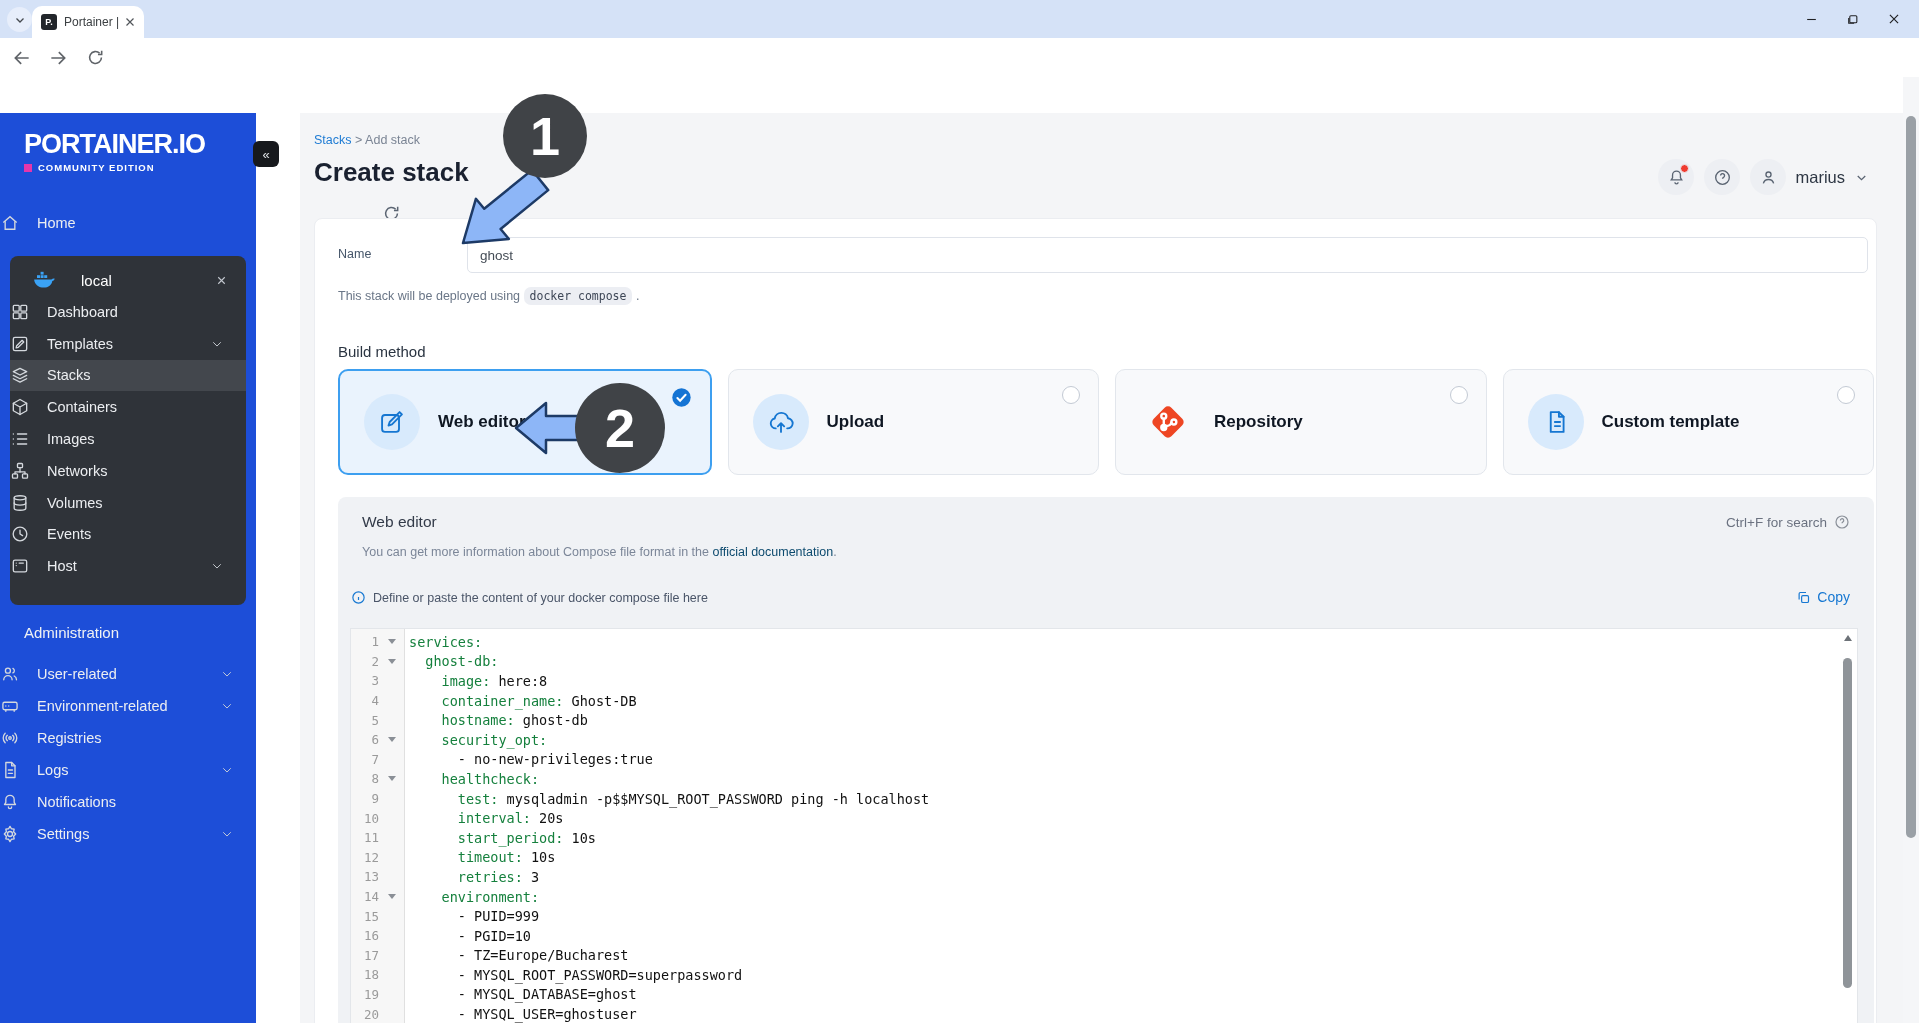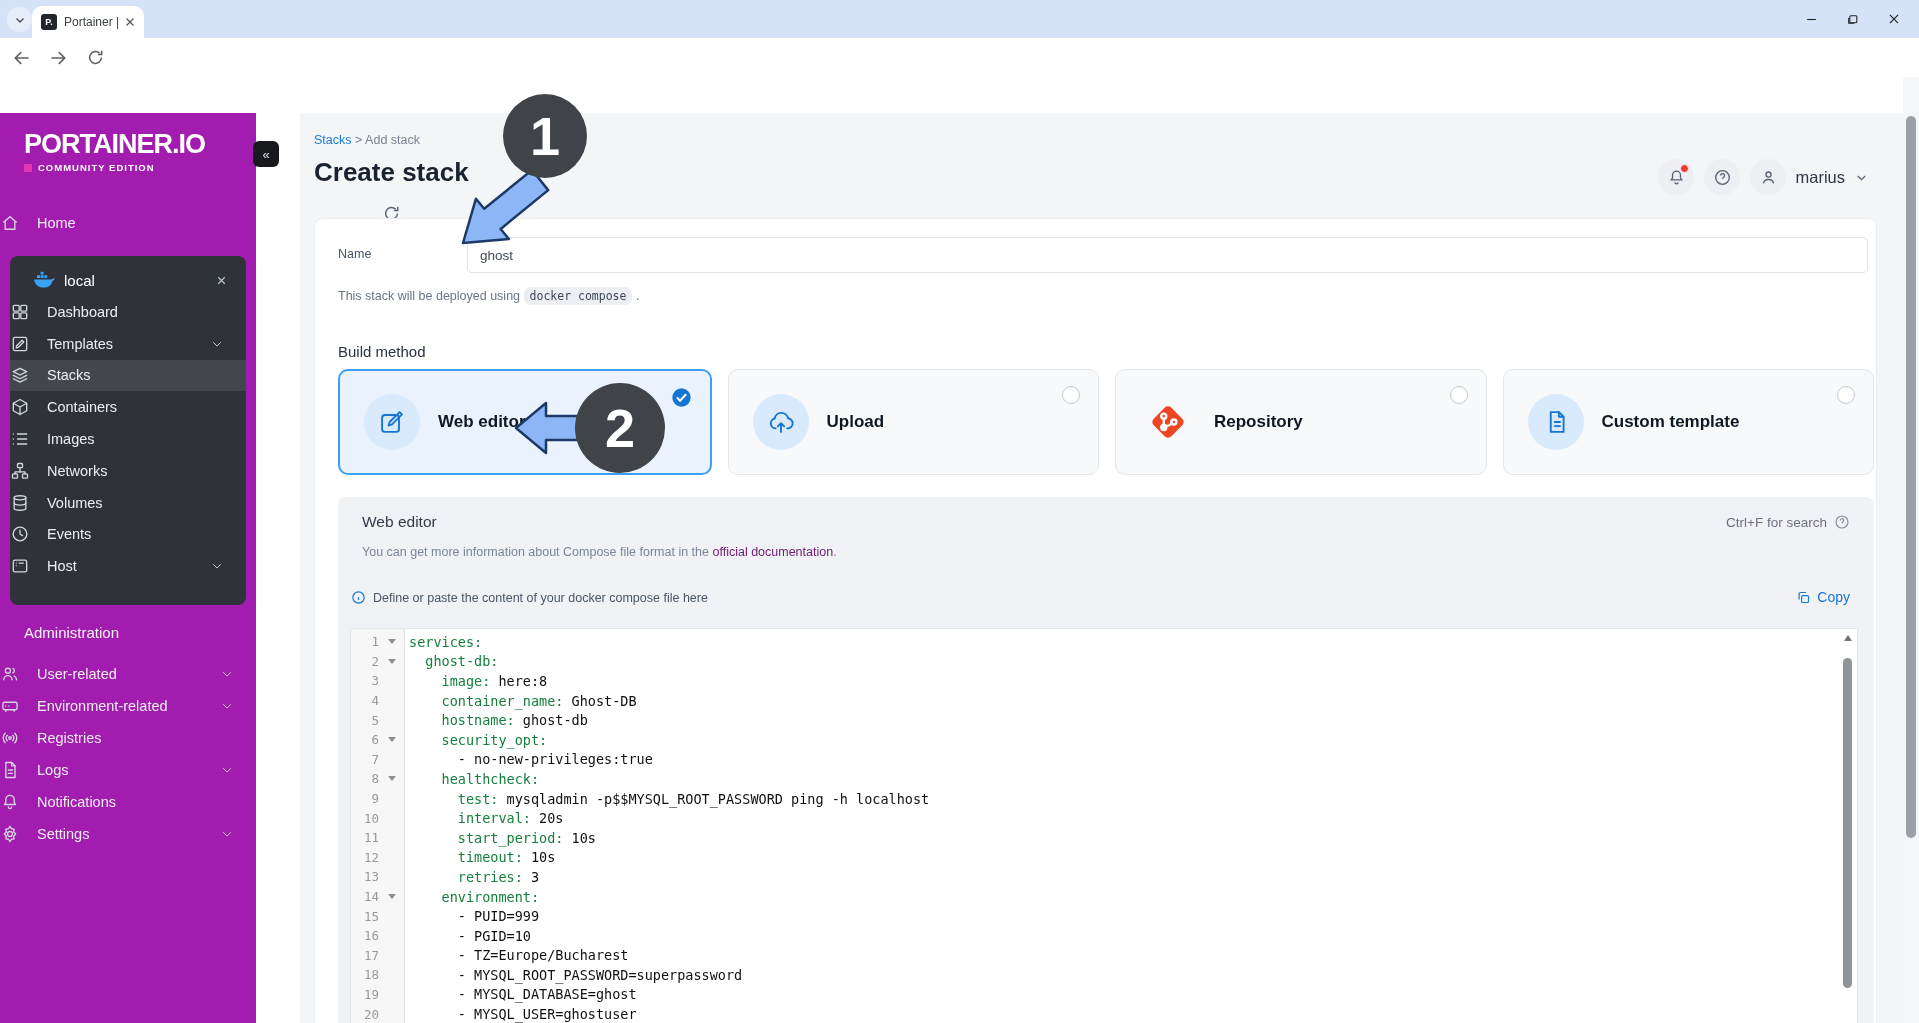--- a/index.html
+++ b/index.html
@@ -36,35 +36,35 @@
   .dots3 { position:absolute; right:14px; top:44px; width:18px; height:26px; color:#5f6368;
     display:flex; flex-direction:column; align-items:center; justify-content:center; gap:3px; }
   .dots3 i { width:3.5px; height:3.5px; border-radius:50%; background:#5f6368; }
   .bookbar { position:absolute; left:0; top:77px; width:1919px; height:36px; background:#fff; }
 
   
   .pg-scroll { position:absolute; right:0; top:77px; width:16px; height:946px; background:#f5f6f8; }
   .pg-thumb { position:absolute; left:3px; top:39px; width:10px; height:722px; border-radius:5px; background:#9aa0a6; }
 
   
-  .sidebar { position:absolute; left:0; top:113px; width:256px; height:910px; background:#a21caf; color:#e9ebee; }
+  .sidebar { position:absolute; left:0; top:113px; width:256px; height:910px; background:#1d4ed8; color:#e9ebee; }
   .logo-wrap { position:absolute; left:24px; top:16px; }
   .logo { font-size:27px; font-weight:bold; letter-spacing:-1px; color:#fff; line-height:30px; }
   .edition { display:flex; align-items:center; gap:6px; margin-top:3px; }
   .edition .sq { width:8px; height:8px; background:#e536ab; }
   .edition span { font-size:9.5px; font-weight:bold; letter-spacing:1px; color:#fff; }
   .collapse-btn { position:absolute; left:253px; top:28px; width:26px; height:26px; border-radius:6px;
     background:#17191d; color:#dfe2e6; font-size:13px; display:flex; align-items:center; justify-content:center; }
   .side-item { display:flex; align-items:center; height:31.8px; gap:17px;
     font-size:14.5px; font-weight:500; color:#eceef1; }
   .side-ico { width:20px; height:20px; color:#d4d8dd; flex:0 0 20px; }
   .side-chev { margin-left:auto; margin-right:22px; color:#cfd3d8; }
   .home-row { position:absolute; left:0; right:0; top:93px; height:34px; }
   .env-group { position:absolute; left:10px; right:10px; top:143px; height:349px; background:#2f3339; border-radius:8px; }
-  .env-head { display:flex; align-items:center; height:44px; padding:4px 0 0 22px; gap:8px; font-size:15px; color:#fff; }
+  .env-head { display:flex; align-items:center; height:44px; padding:4px 0 0 22px; gap:25px; font-size:15px; color:#fff; }
   .env-head .side-ico { width:24px; height:24px; flex:0 0 24px; }
   .env-close { margin-left:auto; margin-right:18px; color:#c3c8cf; }
   #env-items { position:absolute; left:0; right:0; top:40px; }
   #env-items .side-item.sel { background:#43474d; }
   .admin-label { position:absolute; left:24px; top:511px; font-size:15px; color:#f0f2f4; }
   #admin-items { position:absolute; left:0; right:0; top:545px; }
   #admin-items .side-item { height:32px; }
 
   
   .main { position:absolute; left:300px; top:113px; width:1603px; height:910px; background:#f4f5f7; }
@@ -101,21 +101,21 @@
   .bm-ico.nobg { background:transparent; }
   .bm-label { font-size:17px; font-weight:700; color:#0f1723; }
   .bm-radio { position:absolute; right:18px; top:16px; }
   .radio-empty { width:18px; height:18px; border-radius:50%; border:1.5px solid #c3cad4; background:#fff; display:block; }
 
   .we-panel { position:absolute; left:23px; top:278px; width:1536px; height:640px; background:#f0f2f5; border-radius:8px; }
   .we-title { position:absolute; left:24px; top:16px; font-size:15.5px; font-weight:500; color:#333b49; }
   .we-ctrlf { position:absolute; right:24px; top:17px; display:flex; align-items:center; gap:7px;
     font-size:13.5px; color:#6b7280; }
   .we-info { position:absolute; left:24px; top:48px; font-size:12.5px; color:#7b8698; }
-  .we-info a { color:#701a75; text-decoration:none; }
+  .we-info a { color:#0c4a6e; text-decoration:none; }
   .we-define { position:absolute; left:13px; top:93px; display:flex; align-items:center; gap:7px;
     font-size:12.5px; color:#4a5568; }
   .we-define .ico { color:#1778d2; }
   .we-copy { position:absolute; right:24px; top:92px; display:flex; align-items:center; gap:6px;
     font-size:14px; color:#1778d2; }
 
   .editor { position:absolute; left:12px; top:131px; width:1508px; height:396px; background:#fff;
     border:1px solid #e3e6ea; overflow:hidden; }
   .gutter-bg { position:absolute; left:0; top:0; bottom:0; width:54px; background:#f7f7f7; border-right:1px solid #e0e0e0; }
   .ed-rows { position:absolute; left:0; top:3px; right:16px; }

